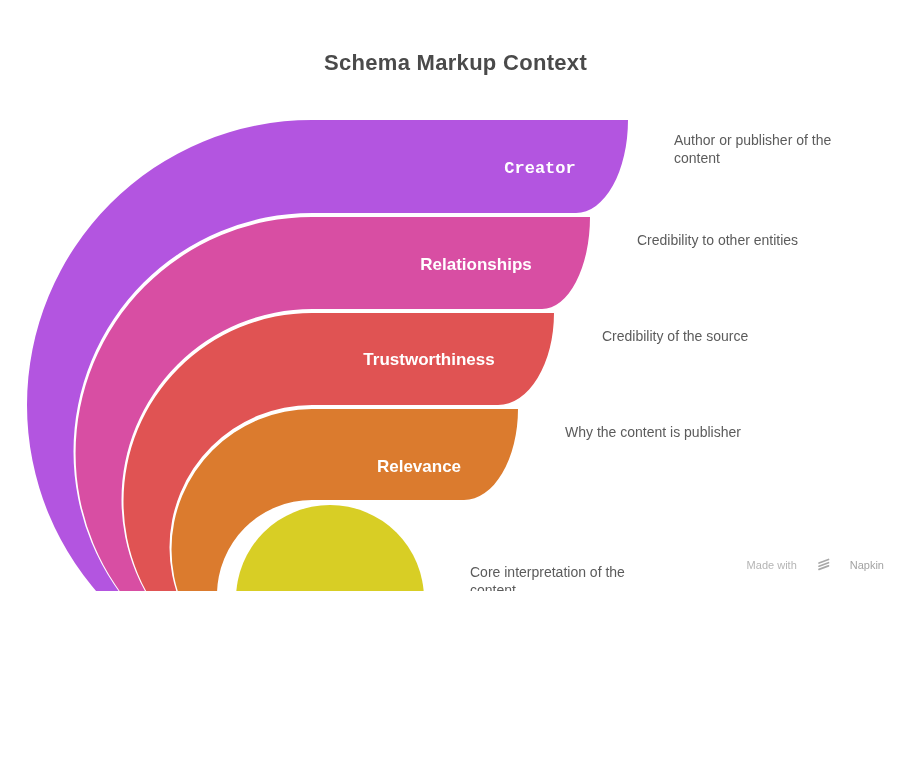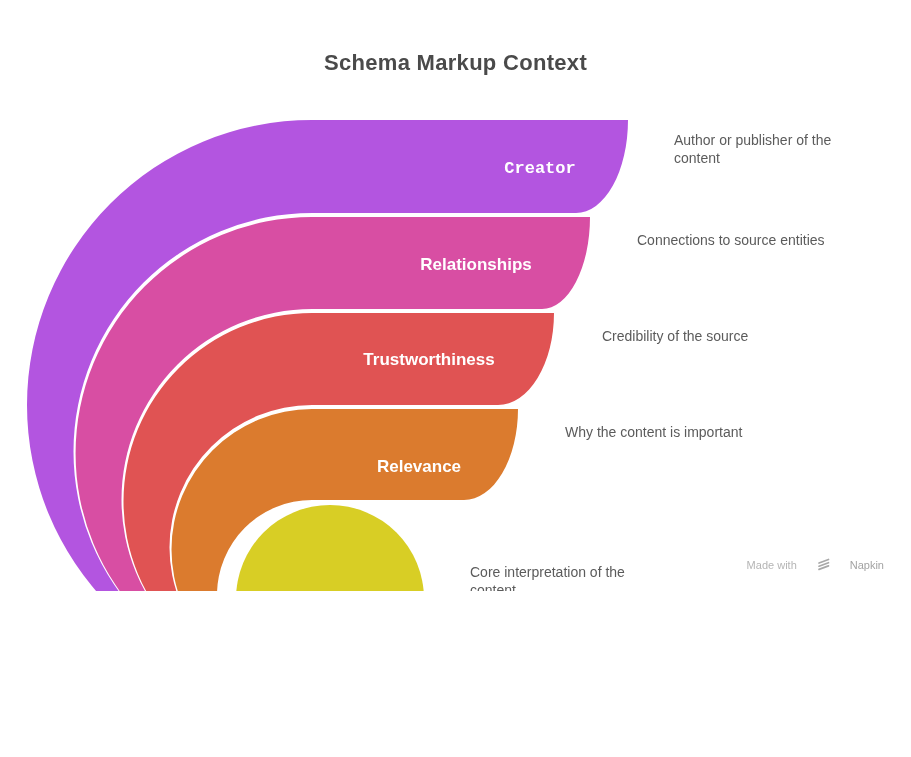--- a/index.html
+++ b/index.html
@@ -84,23 +84,23 @@
     <circle cx="330" cy="599" r="94" fill="#d8ce25"></circle>
   </svg>
 
   <div class="band-label" style="left:540px; top:168px;font-family:Liberation Mono, monospace;">Creator</div>
   <div class="band-label" style="left:476px; top:265px;">Relationships</div>
   <div class="band-label" style="left:429px; top:360px;">Trustworthiness</div>
   <div class="band-label" style="left:419px; top:456px;margin-top:11px;">Relevance</div>
   <div class="band-label" style="left:327px; top:601px;">Meaning</div>
 
   <div class="desc wrap" style="left:674px; top:131px;">Author or publisher of the content</div>
-  <div class="desc" style="left:637px; top:231px;">Connections to source entities</div>
+  <div class="desc" style="left:637px; top:231px;">Credibility to other entities</div>
   <div class="desc" style="left:602px; top:327px;">Credibility of the source</div>
-  <div class="desc" style="left:565px; top:423px;">Why the content is important</div>
+  <div class="desc" style="left:565px; top:423px;">Why the content is publisher</div>
   <div class="desc wrap" style="left:470px; top:563px;">Core interpretation of the content</div>
 
   <div class="watermark">
     <span>Made with</span>
     <svg class="napkin-icon" viewBox="0 0 13 13">
       <line x1="2" y1="5" x2="11.5" y2="1.5" stroke="#a8a8a8" stroke-width="1.7" stroke-linecap="round"></line>
       <line x1="2" y1="8.2" x2="11.5" y2="4.7" stroke="#a8a8a8" stroke-width="1.7" stroke-linecap="round"></line>
       <line x1="2" y1="11.4" x2="11.5" y2="7.9" stroke="#a8a8a8" stroke-width="1.7" stroke-linecap="round"></line>
     </svg>
     <span class="brand">Napkin</span>

